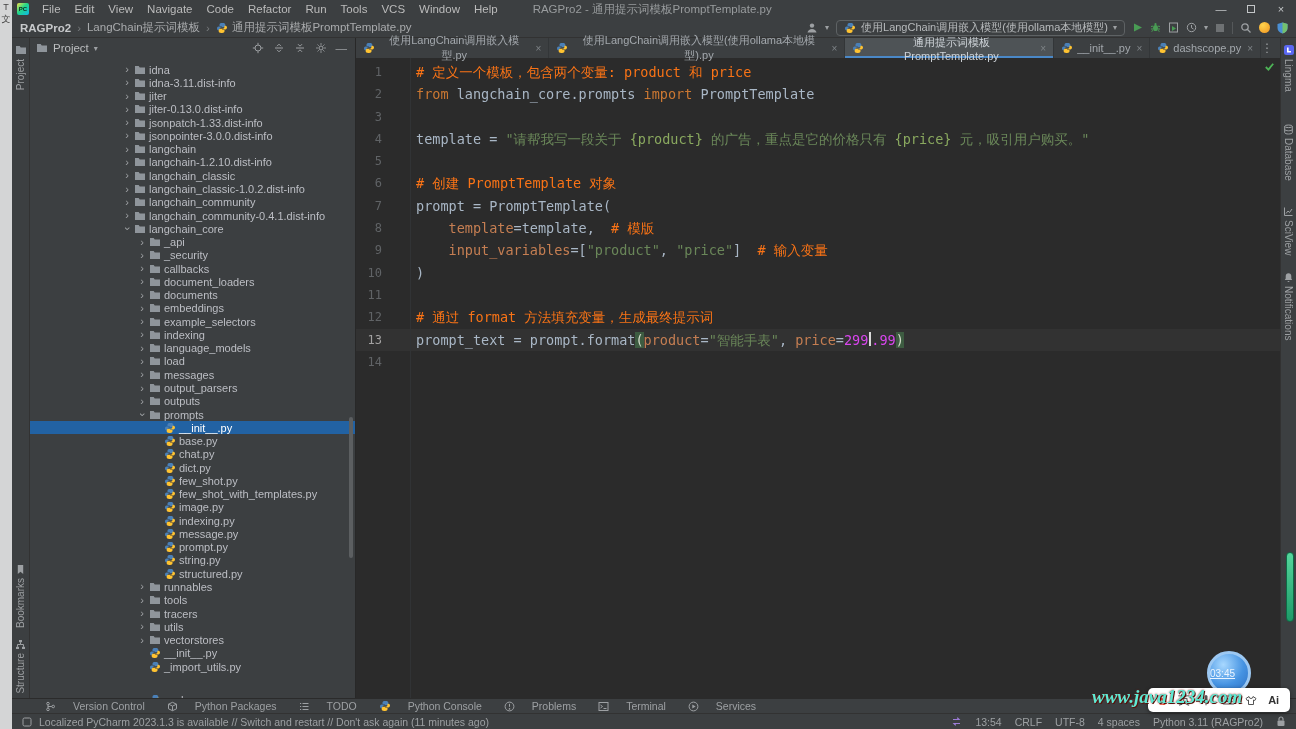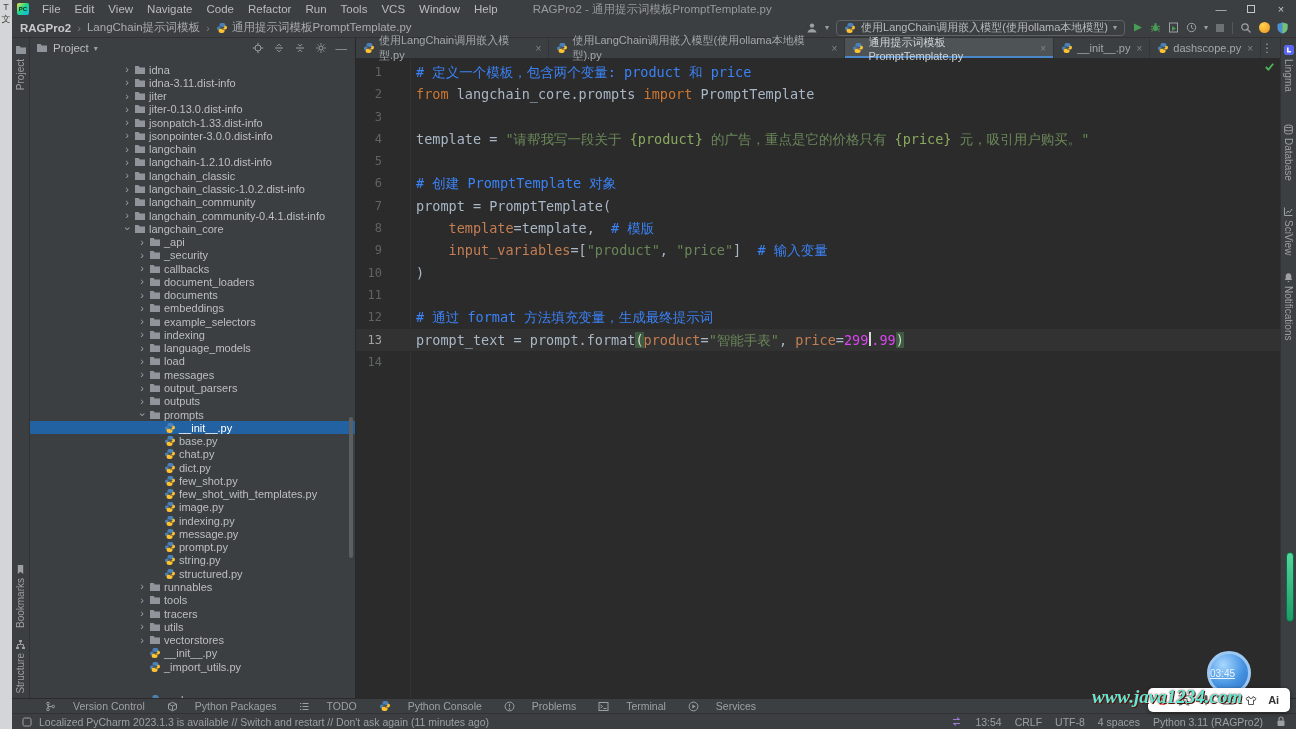--- a/index.html
+++ b/index.html
@@ -58,37 +58,37 @@
   .chev { width:14px; flex:none; text-align:center; color:#9da0a3; font-size:11px; line-height:1; }
   .chev.down { transform:rotate(90deg); }
   .chev-spacer { width:14px; flex:none; }
   .t-ic { width:15px; flex:none; display:flex; align-items:center; }
   .tree-scrollbar { position:absolute; right:2px; top:379px; width:4px; height:141px;
     background:#5c5f61; border-radius:2px; }
 
   
   .editor { flex:1; min-width:0; display:flex; flex-direction:column; background:#2b2b2b; }
   .tabbar { height:20px; background:#3c3f41; display:flex; align-items:stretch;
-    font-size:11px; color:#a3a8ad; flex:none; }
+    font-size:11px; color:#a3a8ad; flex:none;text-align:center; }
   .tabs { display:flex; }
   .tab { display:flex; align-items:center; gap:4px; padding:0 7px; border-right:1px solid #333638; }
   .tab.active { background:#4e5356; color:#ced3d8; box-shadow:inset 0 -2px 0 #4A88C7; }
   .tab-close { color:#7e8387; font-size:10px; margin-left:2px; }
   .tabbar-right { margin-left:auto; display:flex; align-items:center; gap:6px;
     padding-right:7px; color:#9da0a3; font-size:12px; }
 
   .code-wrap { flex:1; position:relative; overflow:hidden; padding-top:3px;
     font-family:"DejaVu Sans Mono", monospace; font-size:13.5px; }
   .gutter-line { position:absolute; left:54px; top:0; bottom:0; width:1px; background:#313335; }
   .code-row { display:flex; height:22.3px; line-height:22.3px; }
   .code-row.current { background:#323232; }
   .ln { width:26px; flex:none; text-align:right; color:#606366; font-size:12px; }
   .lc { white-space:pre; color:#a9b7c6; padding-left:34px; }
   .code-row.current .ln { color:#a4a3a3; }
-  .cmt { color:#3b82f6; } .kw { color:#cc7832; } .str { color:#6a8759; }
+  .cmt { color:#f97316; } .kw { color:#cc7832; } .str { color:#6a8759; }
   .strv { color:#8aa95f; } .arg { color:#c57e52; } .num { color:#d946ef; }
   .phl { background:#3d5c41; color:#d2dac8; }
   .caret { display:inline-block; width:2px; height:14px; background:#d8d8d8;
     vertical-align:middle; margin:0 0.5px 3px 0.5px; }
   .editor-check { position:absolute; top:3px; right:5px; }
 
   
   .bottombar { height:15px; background:#3c3f41; border-top:1px solid #2b2b2b;
     display:flex; align-items:center; padding-left:22px; font-size:10.5px; color:#9da0a3; flex:none; }
   .bb-item { display:flex; align-items:center; gap:17px; padding:0 11px; }

